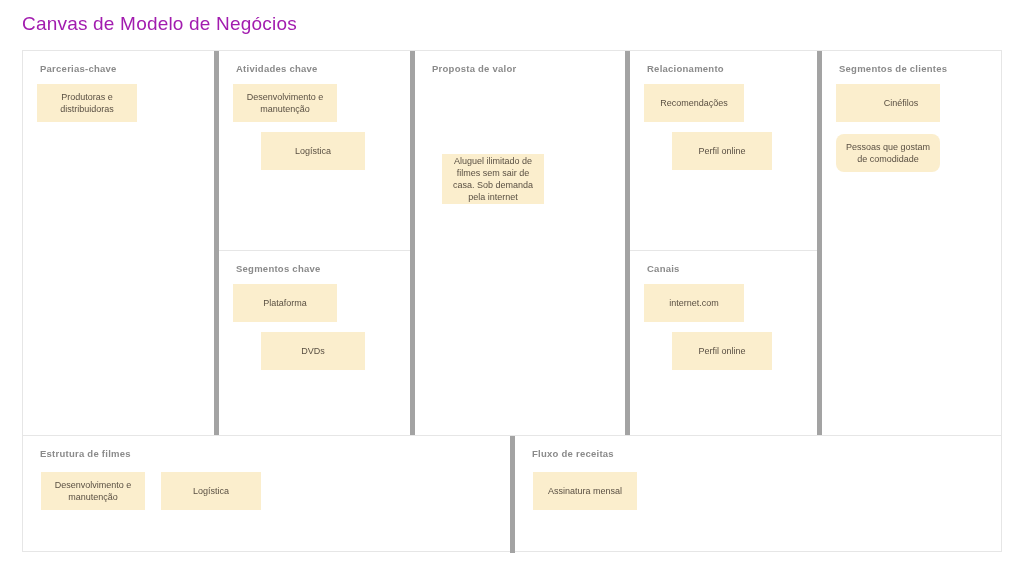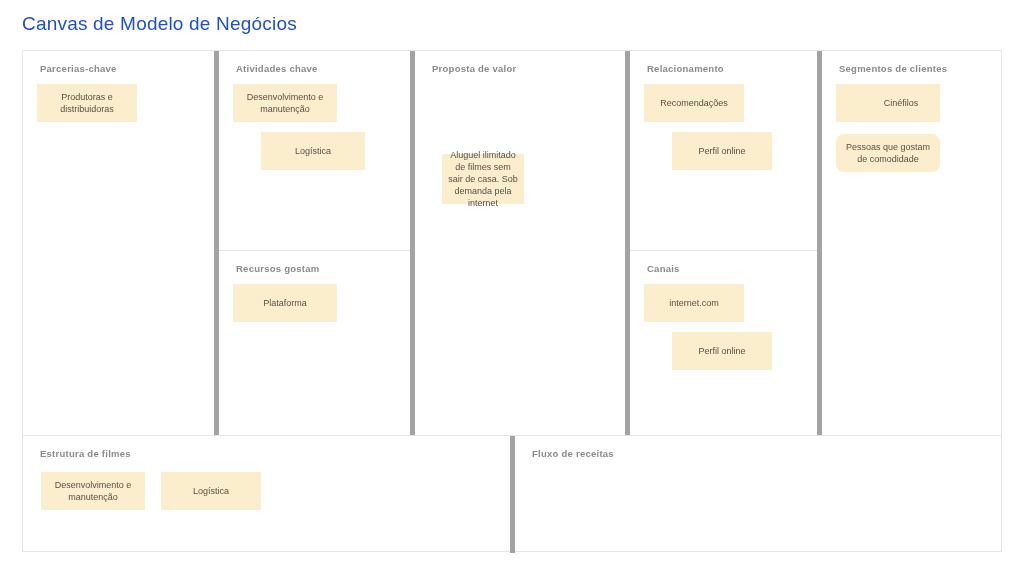--- a/index.html
+++ b/index.html
@@ -22,21 +22,21 @@
     background: #ffffff;
   }
 
   
   .page-title {
     position: absolute;
     left: 22px;
     top: 13px;
     font-size: 19px;
     font-weight: 400;
-    color: #1d4ed8;
+    color: #a21caf;
     letter-spacing: 0.2px;
     white-space: nowrap;
   }
 
   
   .canvas-grid {
     position: absolute;
     left: 22px;
     top: 50px;
     width: 980px;
@@ -165,33 +165,34 @@
       <div class="col" style="width:196px;">
         <div class="col-split">
           <div class="cell divided" style="height:200px;">
             <div class="cell-title">Atividades chave</div>
             <div class="notes">
               <div class="note" style="width:104px;height:38px;">Desenvolvimento e manutenção</div>
               <div class="note offset" style="width:104px;height:38px;">Logística</div>
             </div>
           </div>
           <div class="cell" style="flex:1;">
-            <div class="cell-title">Recursos gostam</div>
+            <div class="cell-title">Segmentos chave</div>
             <div class="notes">
               <div class="note" style="width:104px;height:38px;">Plataforma</div>
+              <div class="note offset" style="width:104px;height:38px;">DVDs</div>
             </div>
           </div>
         </div>
       </div>
 
       <div class="col" style="width:215px;">
         <div class="cell" style="height:100%;">
           <div class="cell-title">Proposta de valor</div>
           <div class="notes" style="top:103px;padding:0 13px;">
-            <div class="note" style="width:82px;height:50px;margin-left:14px;">Aluguel ilimitado de filmes sem sair de casa. Sob demanda pela internet</div>
+            <div class="note" style="width:102px;height:50px;margin-left:14px;">Aluguel ilimitado de filmes sem sair de casa. Sob demanda pela internet</div>
           </div>
         </div>
       </div>
 
       <div class="col" style="width:192px;">
         <div class="col-split">
           <div class="cell divided" style="height:200px;">
             <div class="cell-title">Relacionamento</div>
             <div class="notes">
               <div class="note" style="width:100px;height:38px;">Recomendações</div>
@@ -228,19 +229,22 @@
           <div class="notes-inline">
             <div class="note" style="width:104px;height:38px;">Desenvolvimento e manutenção</div>
             <div class="note" style="width:100px;height:38px;">Logística</div>
           </div>
         </div>
       </div>
 
       <div class="col last" style="flex:1;">
         <div class="cell" style="height:100%;">
           <div class="cell-title">Fluxo de receitas</div>
+          <div class="notes-inline">
+            <div class="note" style="width:104px;height:38px;">Assinatura mensal</div>
+          </div>
         </div>
       </div>
 
     </div>
 
   </div>
 </div>
 
 </body></html>

